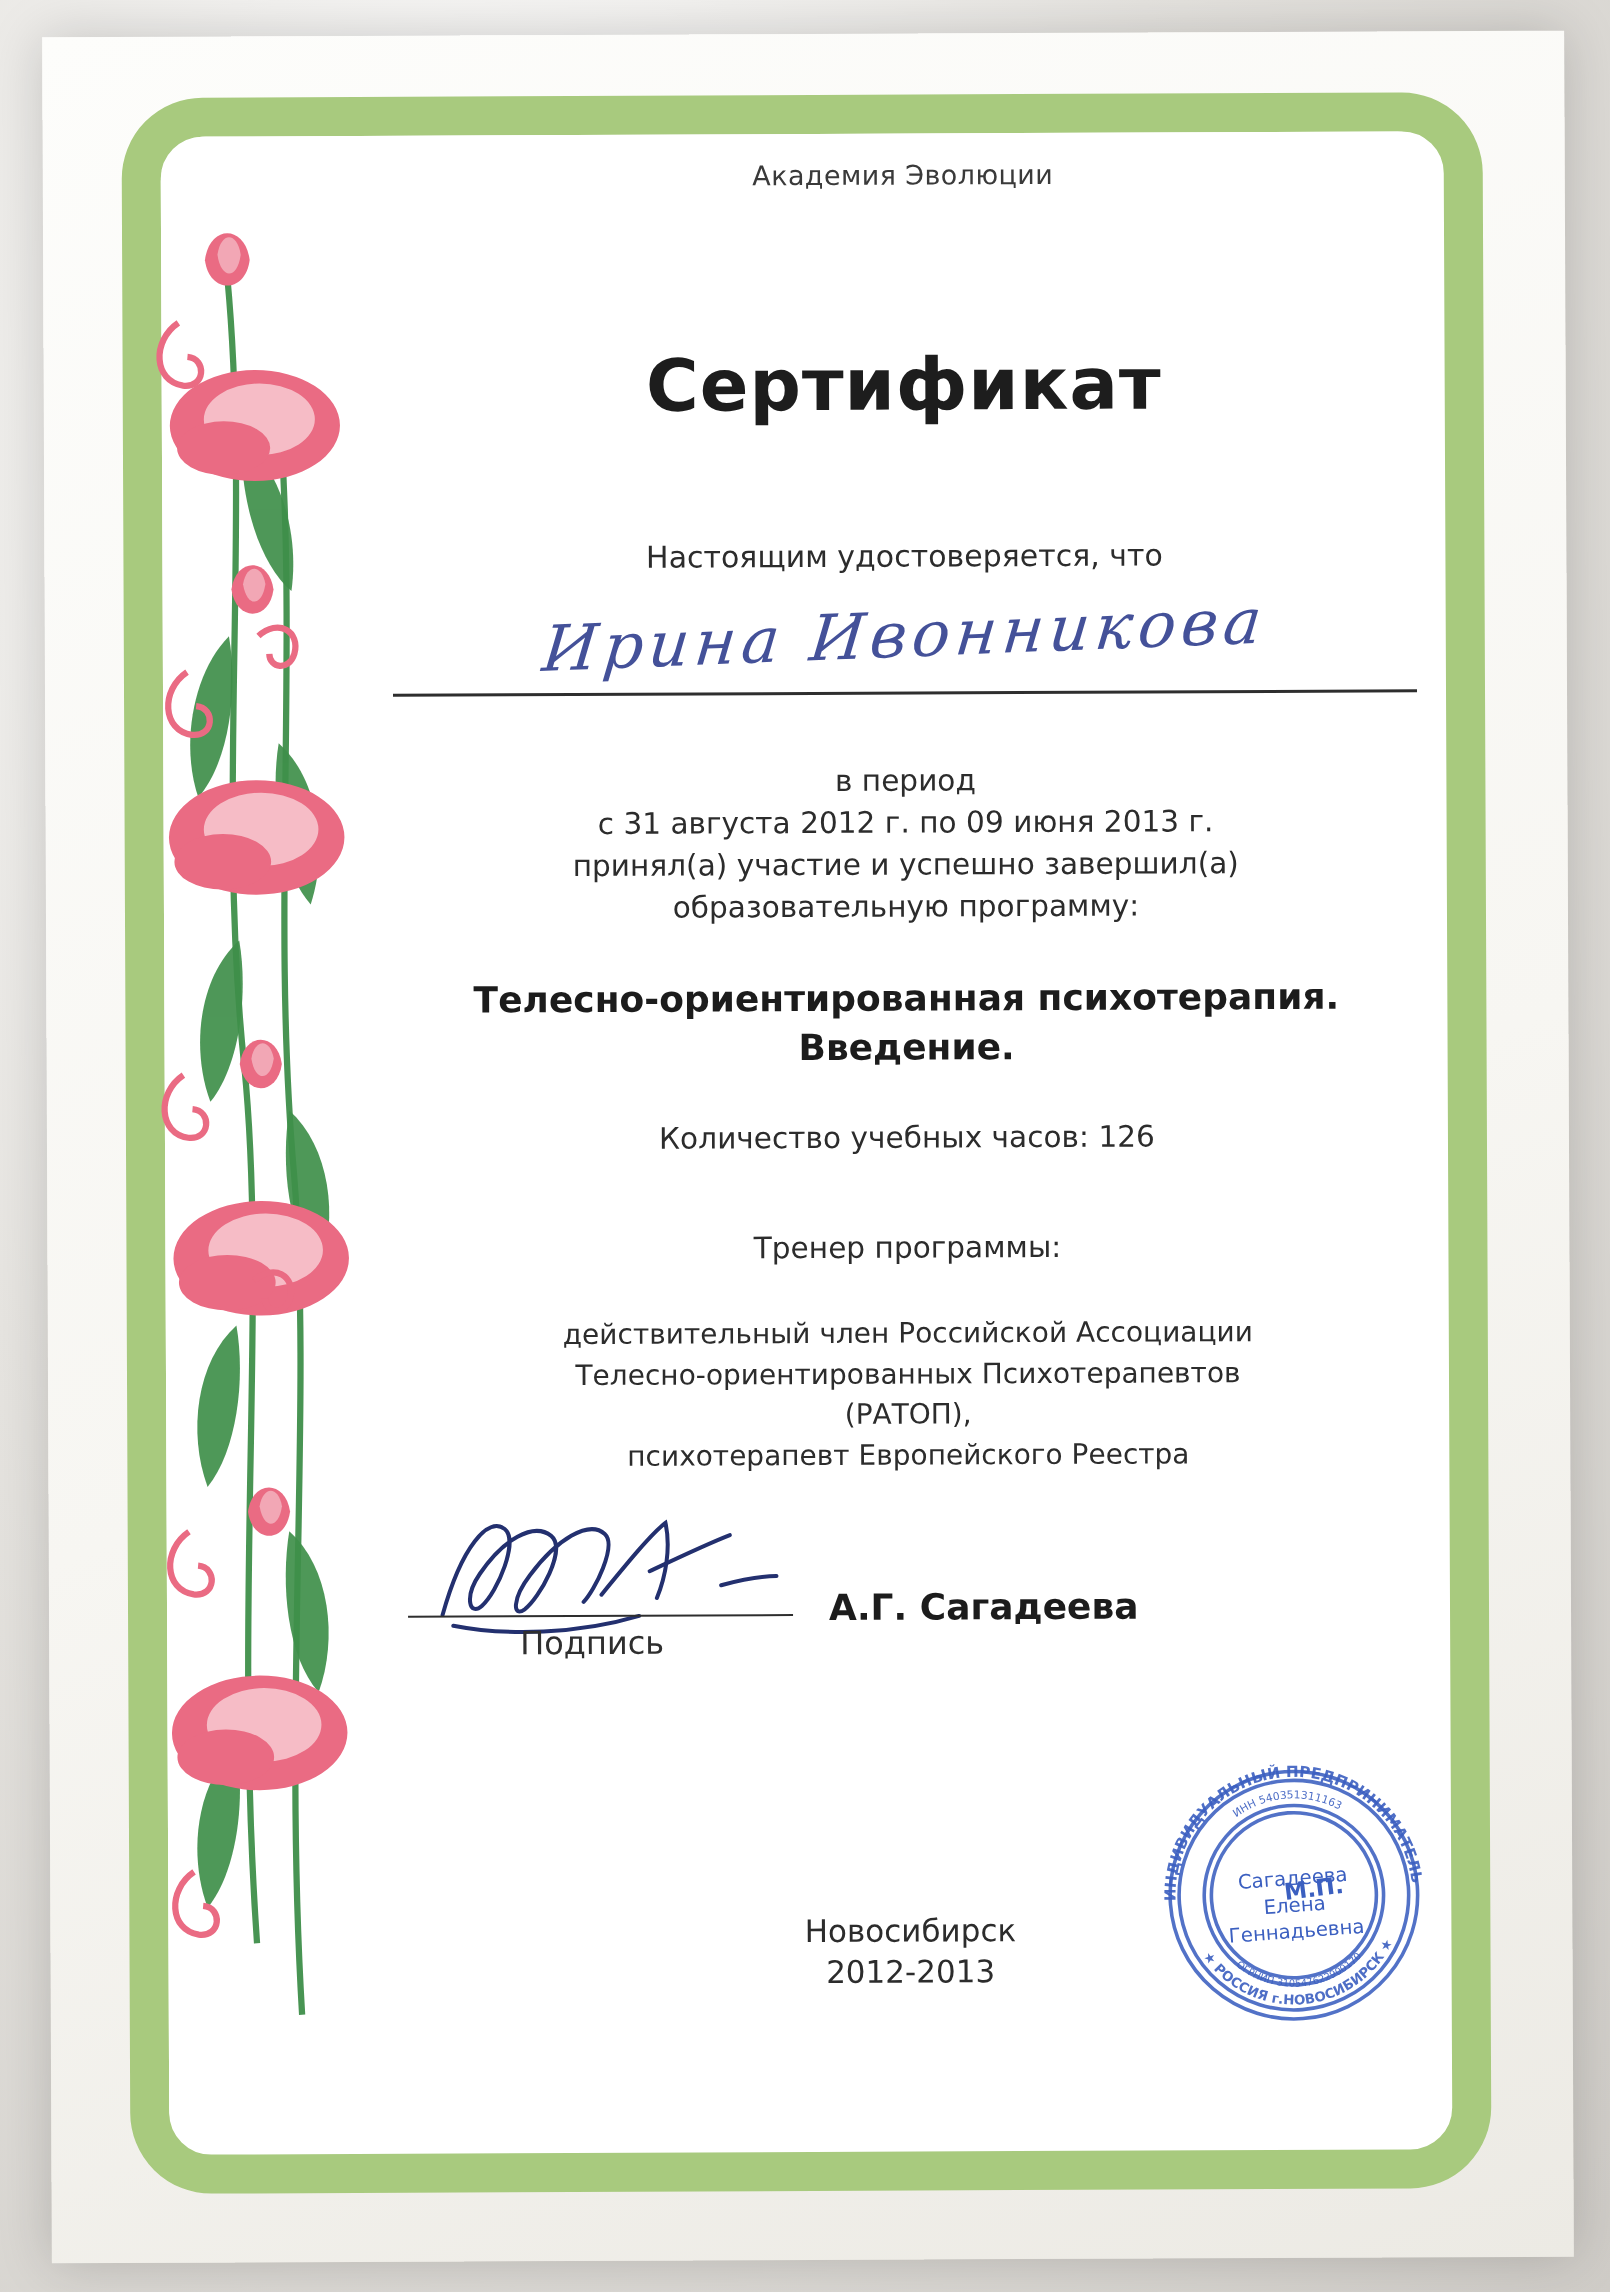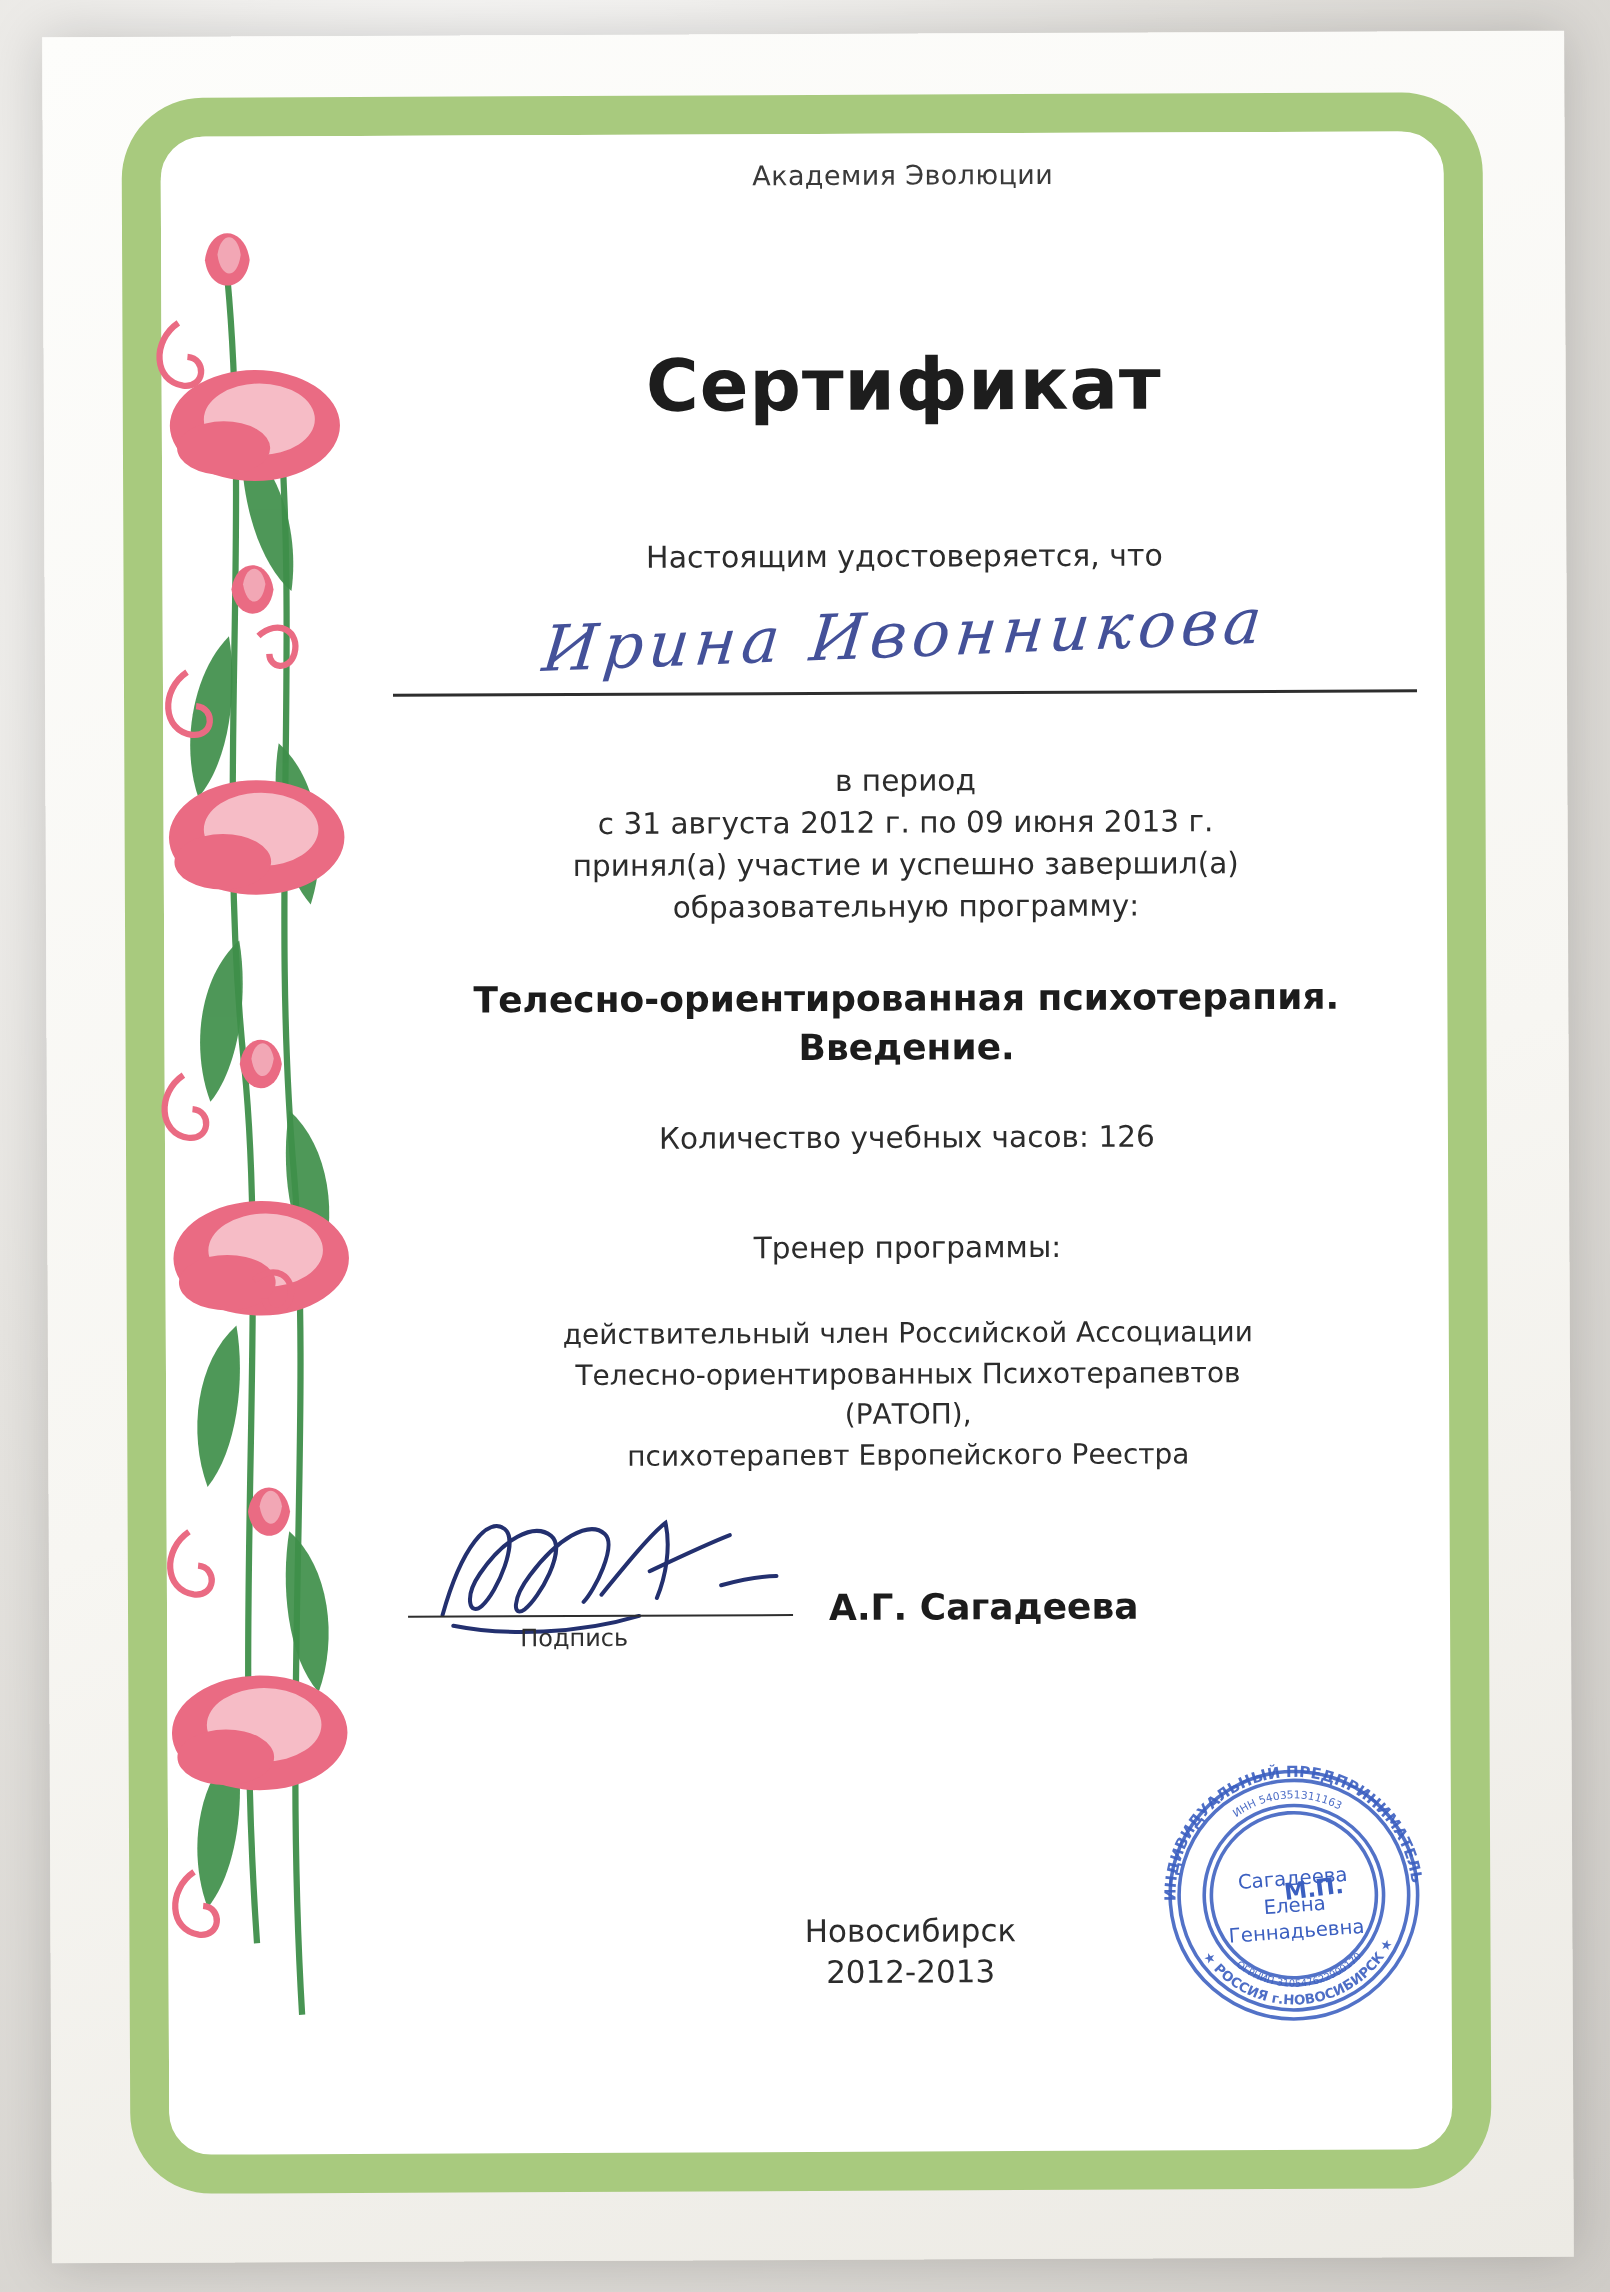--- a/index.html
+++ b/index.html
@@ -183,21 +183,21 @@
     left: 63px;
     top: 97px;
     width: 385px;
     height: 2.7px;
     background: #2e2e2e;
   }
   .sign-caption {
     position: absolute;
     left: 175px;
     top: 106px;
-    font-size: 24px;
+    font-size: 32px;
     color: #2f2f2f;
   }
   .sign-name {
     position: absolute;
     left: 484px;
     top: 70px;
     font-size: 36px;
     font-weight: bold;
     color: #1c1c1c;
     white-space: nowrap;

